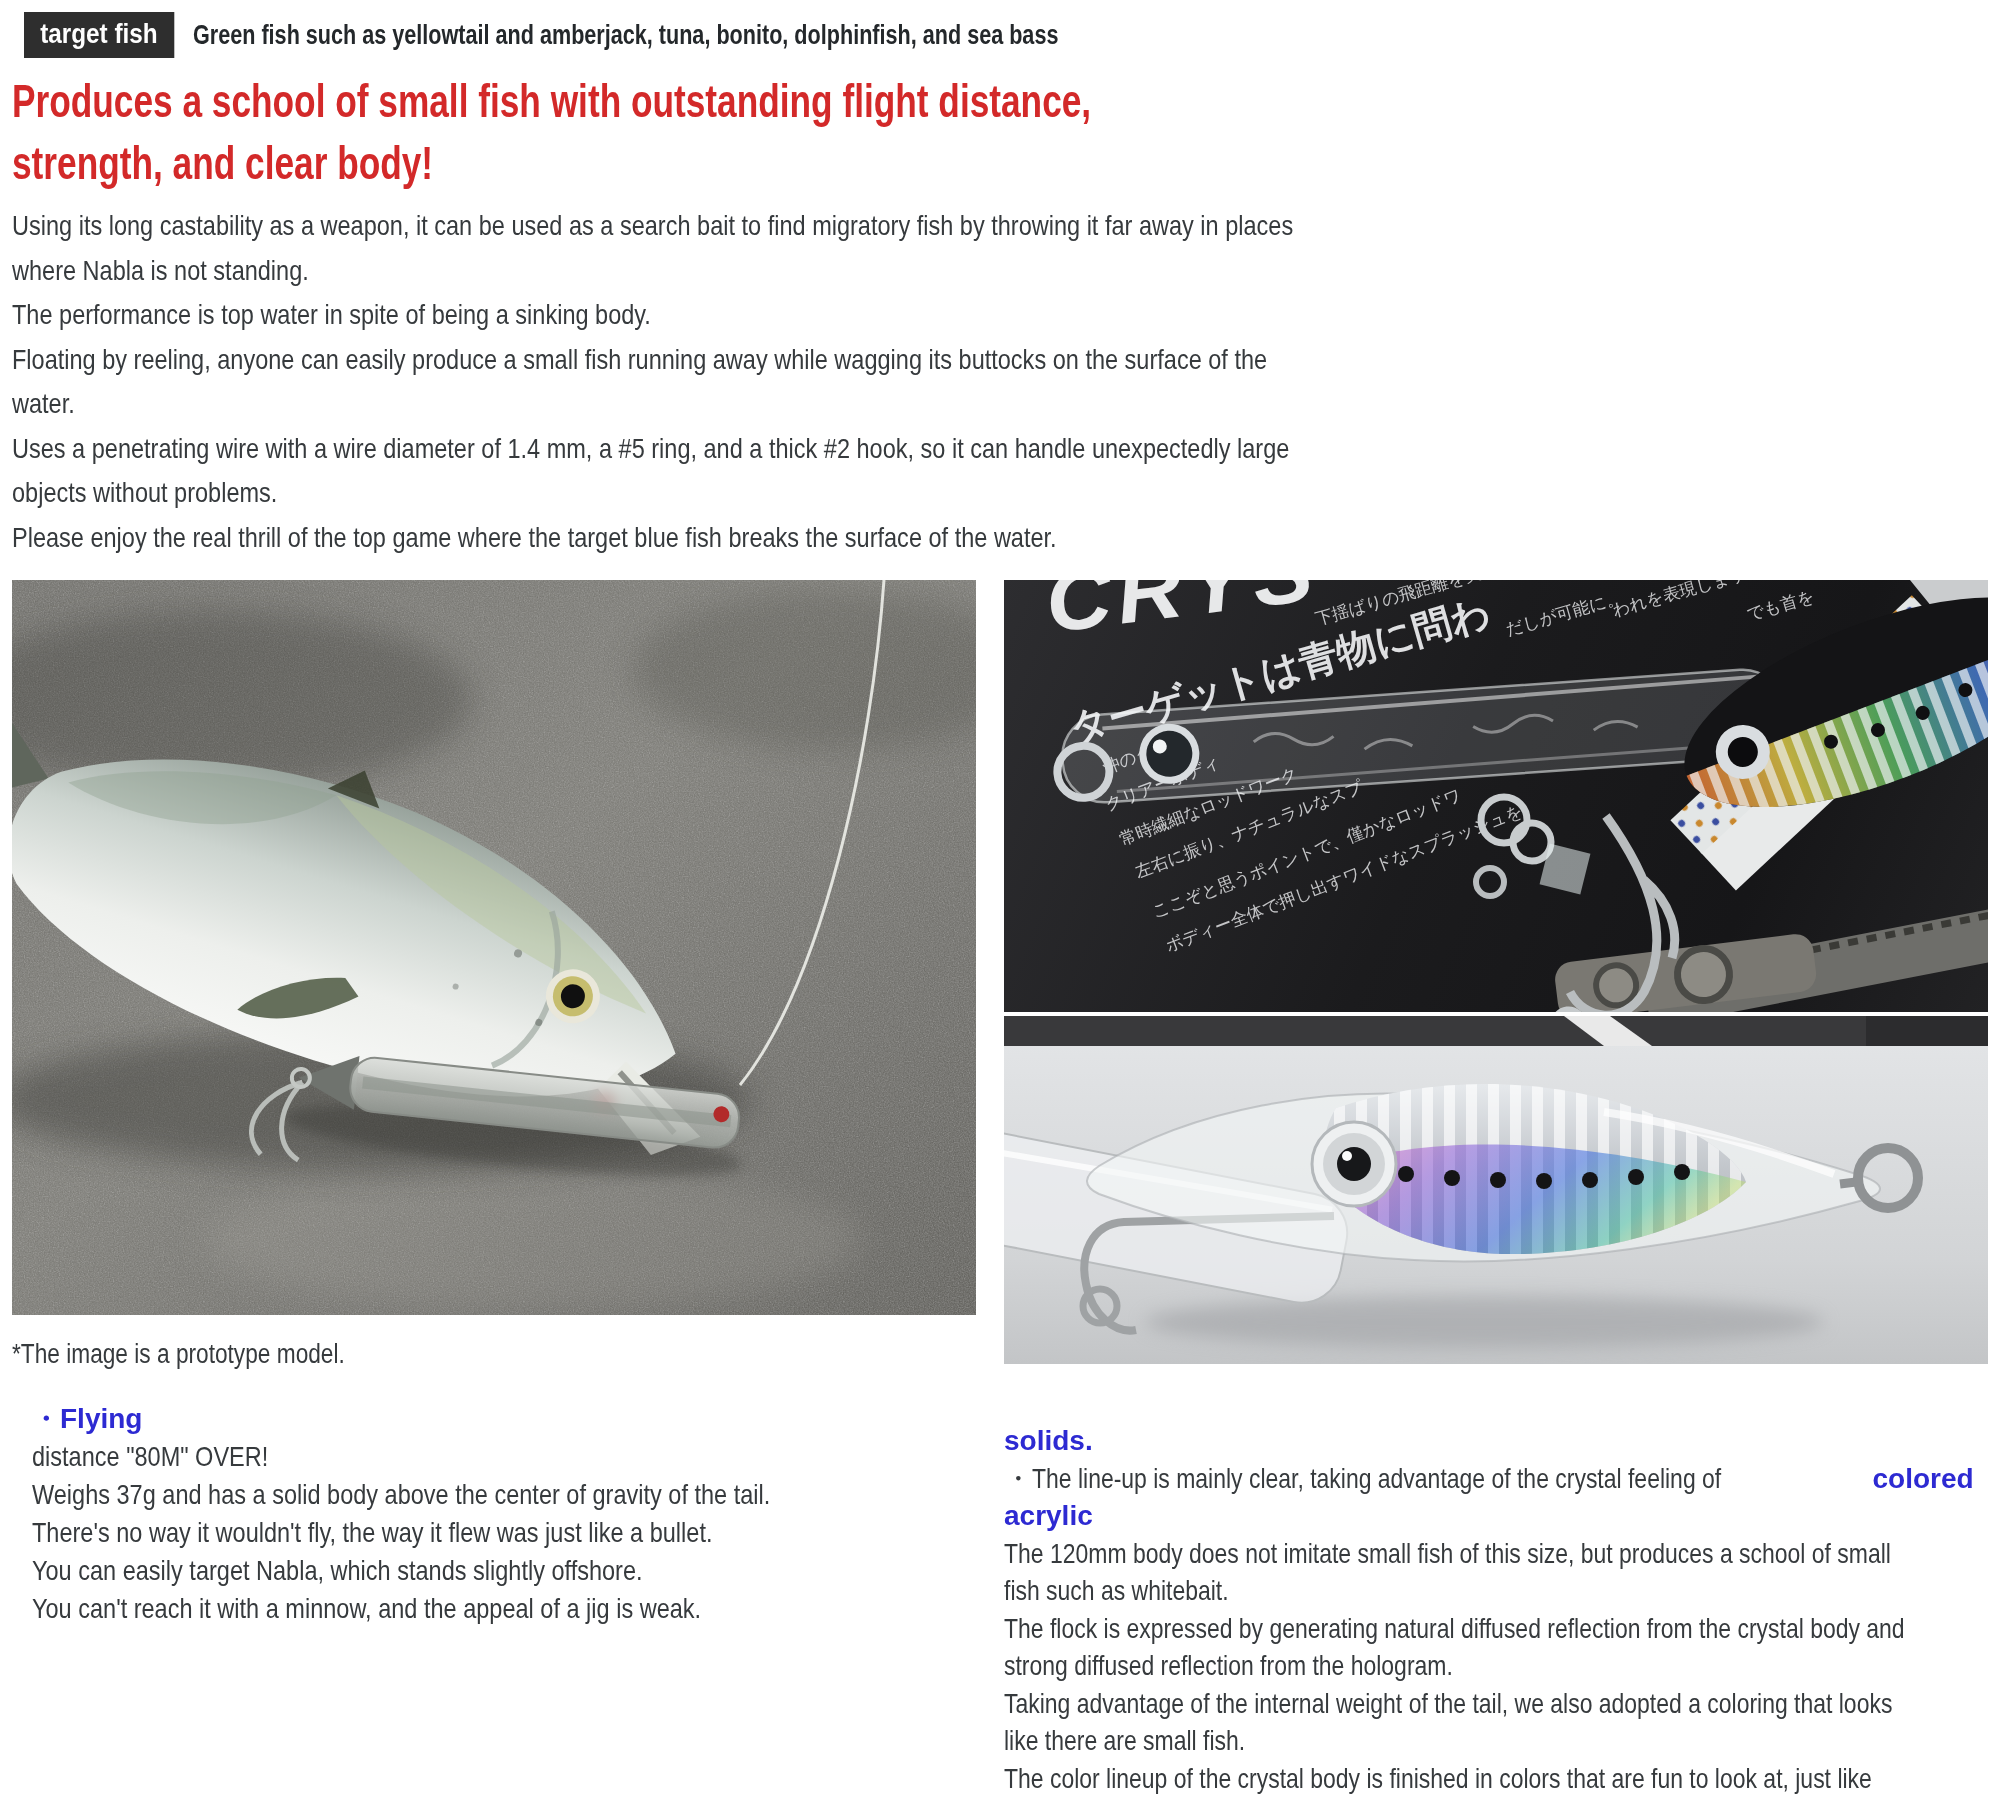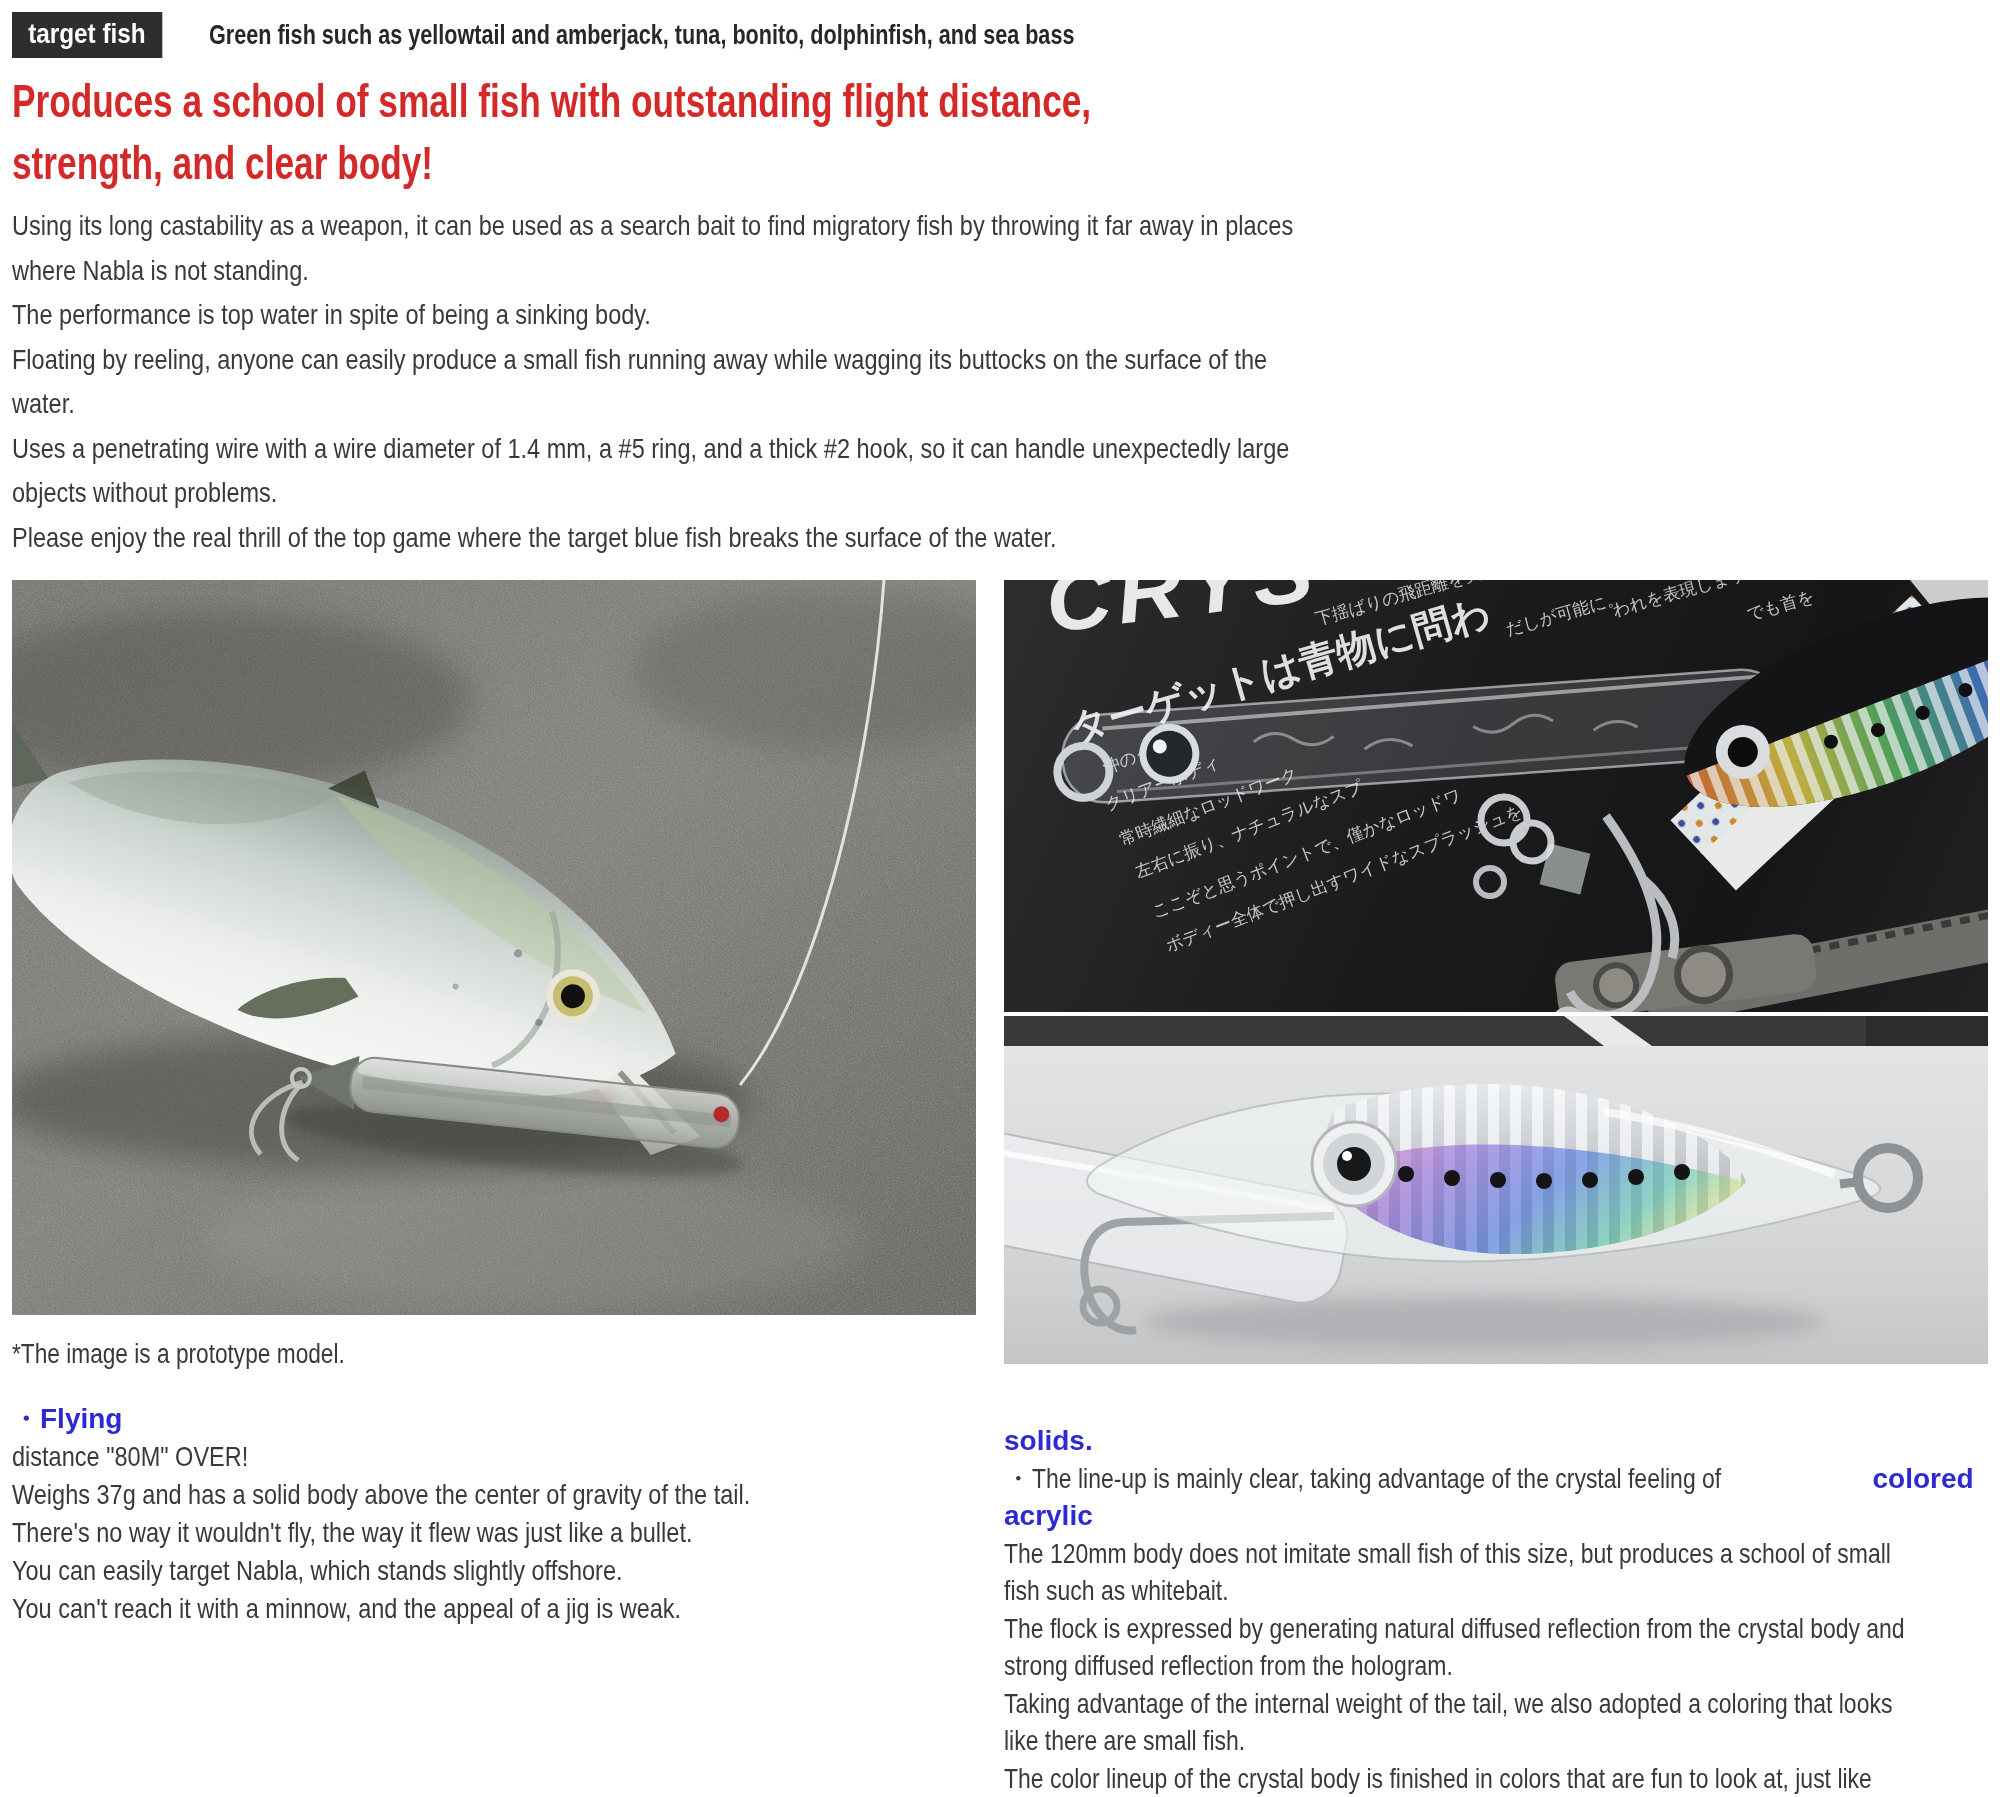--- a/index.html
+++ b/index.html
@@ -2,34 +2,34 @@
 <html><head>
 <meta charset="utf-8">
 <style>
   html,body{margin:0;padding:0;background:#ffffff;}
   body{font-family:"Liberation Sans", sans-serif;color:#363a3d;}
   #page{position:relative;width:2000px;height:1797px;overflow:hidden;background:#fff;}
   .pad{padding:12px 12px 0 12px;}
   .condense{transform:scaleX(.84);transform-origin:left top;}
   .condense80{transform:scaleX(.80);transform-origin:left top;}
   .condense82{transform:scaleX(.82);transform-origin:left top;}
-  .badge-row{display:flex;align-items:center;gap:36px;height:46px;}
+  .badge-row{display:flex;align-items:center;gap:8px;height:46px;margin-left:12px;}
   .badge{background:#2e2e2e;color:#fff;font-size:27px;font-weight:700;
          padding:6px 18px 8px 18px;line-height:1.2;white-space:nowrap;
          transform:scaleX(.9);transform-origin:left center;}
   .target-text{font-size:27px;font-weight:600;color:#24282b;white-space:pre;margin-left:-6px;}
   h1.heading{margin:12px 0 0 0;font-size:47px;line-height:62px;font-weight:700;
              color:#d32929;white-space:pre;transform:scaleX(.75);transform-origin:left top;}
   .intro{margin-top:10px;font-size:28px;line-height:44.5px;white-space:pre;color:#363a3d;}
   .columns{display:flex;gap:28px;margin-top:20px;}
   .col-left{width:964px;flex:none;}
   .col-right{width:984px;flex:none;}
   .photo{display:block;}
   .caption{margin-top:24px;font-size:27px;white-space:pre;color:#363a3d;}
-  .flying-block{margin-top:30px;font-size:28px;line-height:38px;}
+  .flying-block{margin-top:30px;font-size:28px;line-height:38px;margin-left:20px;}
   .bullet-blue{color:#2d2ad2;font-weight:700;}
   .bullet-dark{color:#363a3d;}
   a.inline-link{color:#2d2ad2;font-weight:700;text-decoration:none;}
   .block-lines{white-space:pre;}
   .lineup-block{margin-top:58px;font-size:28px;line-height:37.5px;}
   
   .photo-rt{position:relative;width:984px;height:432px;overflow:hidden;
             background:linear-gradient(113deg,#2d2d30 0%,#1b1b1d 45%,#161618 75%,#222224 100%);}
   .photo-rt svg{position:absolute;left:0;top:0;z-index:3;}
   .jp-layer{position:absolute;left:0;top:0;width:100%;height:100%;z-index:2;}

